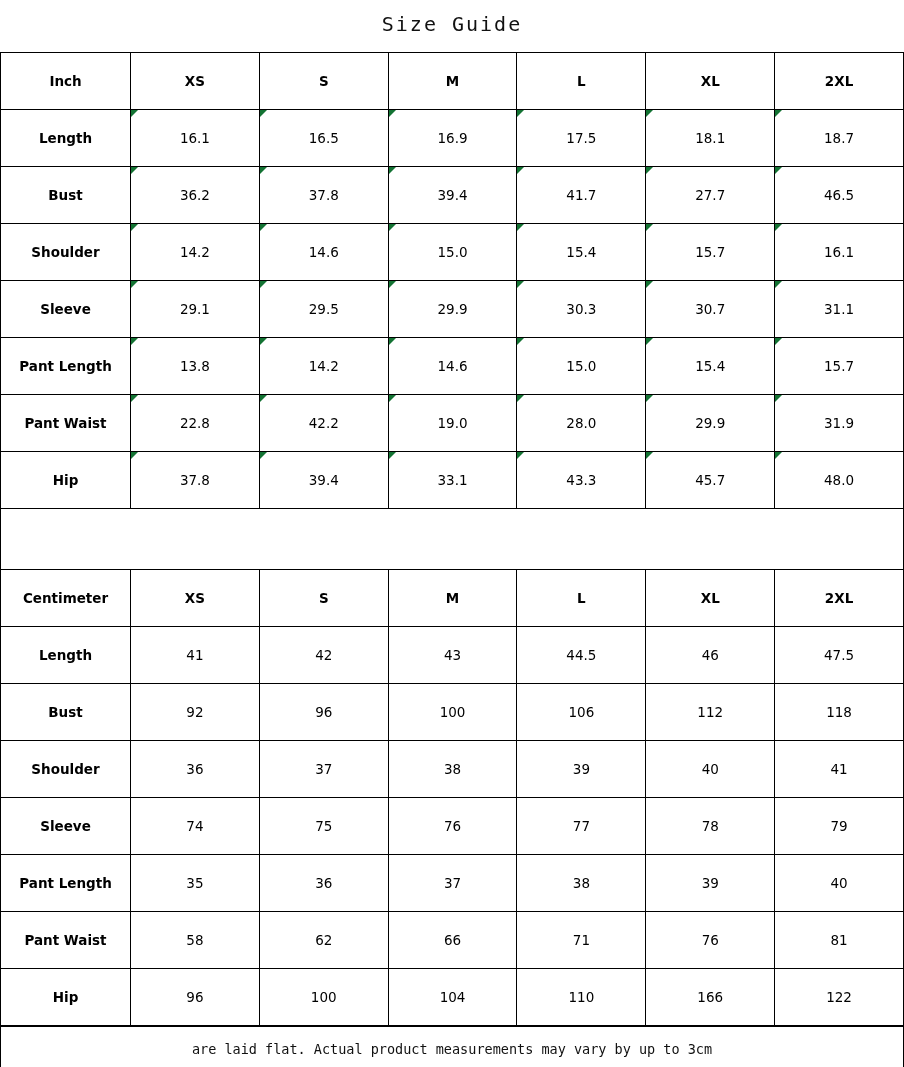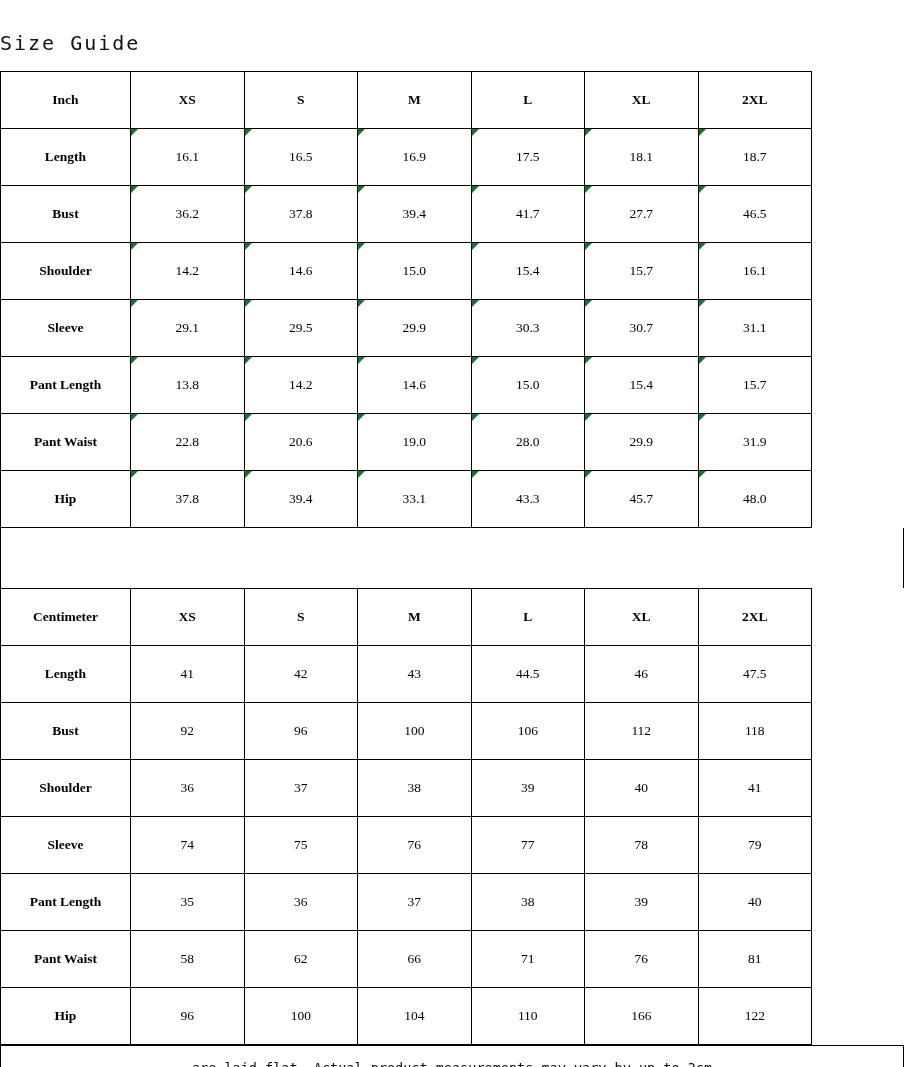--- a/index.html
+++ b/index.html
@@ -15,32 +15,32 @@
     position: relative;
     overflow: hidden;
   }
   .page {
     width: 904px;
     height: 1067px;
     box-sizing: border-box;
     position: relative;
   }
   .title {
+    text-align: center;
     font-family: "DejaVu Sans Mono", monospace;
     font-size: 20px;
     letter-spacing: 2px;
     color: #111111;
-    padding-top: 31px;
+    padding-top: 12px;
     padding-bottom: 16px;
   }
   table.size-table {
     border-collapse: collapse;
-    width: 812px;
+    width: 904px;
     table-layout: fixed;
-    font-family: Liberation Serif, serif;
   }
   table.size-table td, table.size-table th {
     border: 1px solid #000000;
     height: 56px;
     text-align: center;
     vertical-align: middle;
     font-size: 13.5px;
     font-weight: normal;
     padding: 0;
   }
@@ -153,21 +153,21 @@
         <td class="marked">13.8</td>
         <td class="marked">14.2</td>
         <td class="marked">14.6</td>
         <td class="marked">15.0</td>
         <td class="marked">15.4</td>
         <td class="marked">15.7</td>
       </tr>
       <tr>
         <td class="rowhead">Pant Waist</td>
         <td class="marked">22.8</td>
-        <td class="marked">20.6</td>
+        <td class="marked">42.2</td>
         <td class="marked">19.0</td>
         <td class="marked">28.0</td>
         <td class="marked">29.9</td>
         <td class="marked">31.9</td>
       </tr>
       <tr>
         <td class="rowhead">Hip</td>
         <td class="marked">37.8</td>
         <td class="marked">39.4</td>
         <td class="marked">33.1</td>

